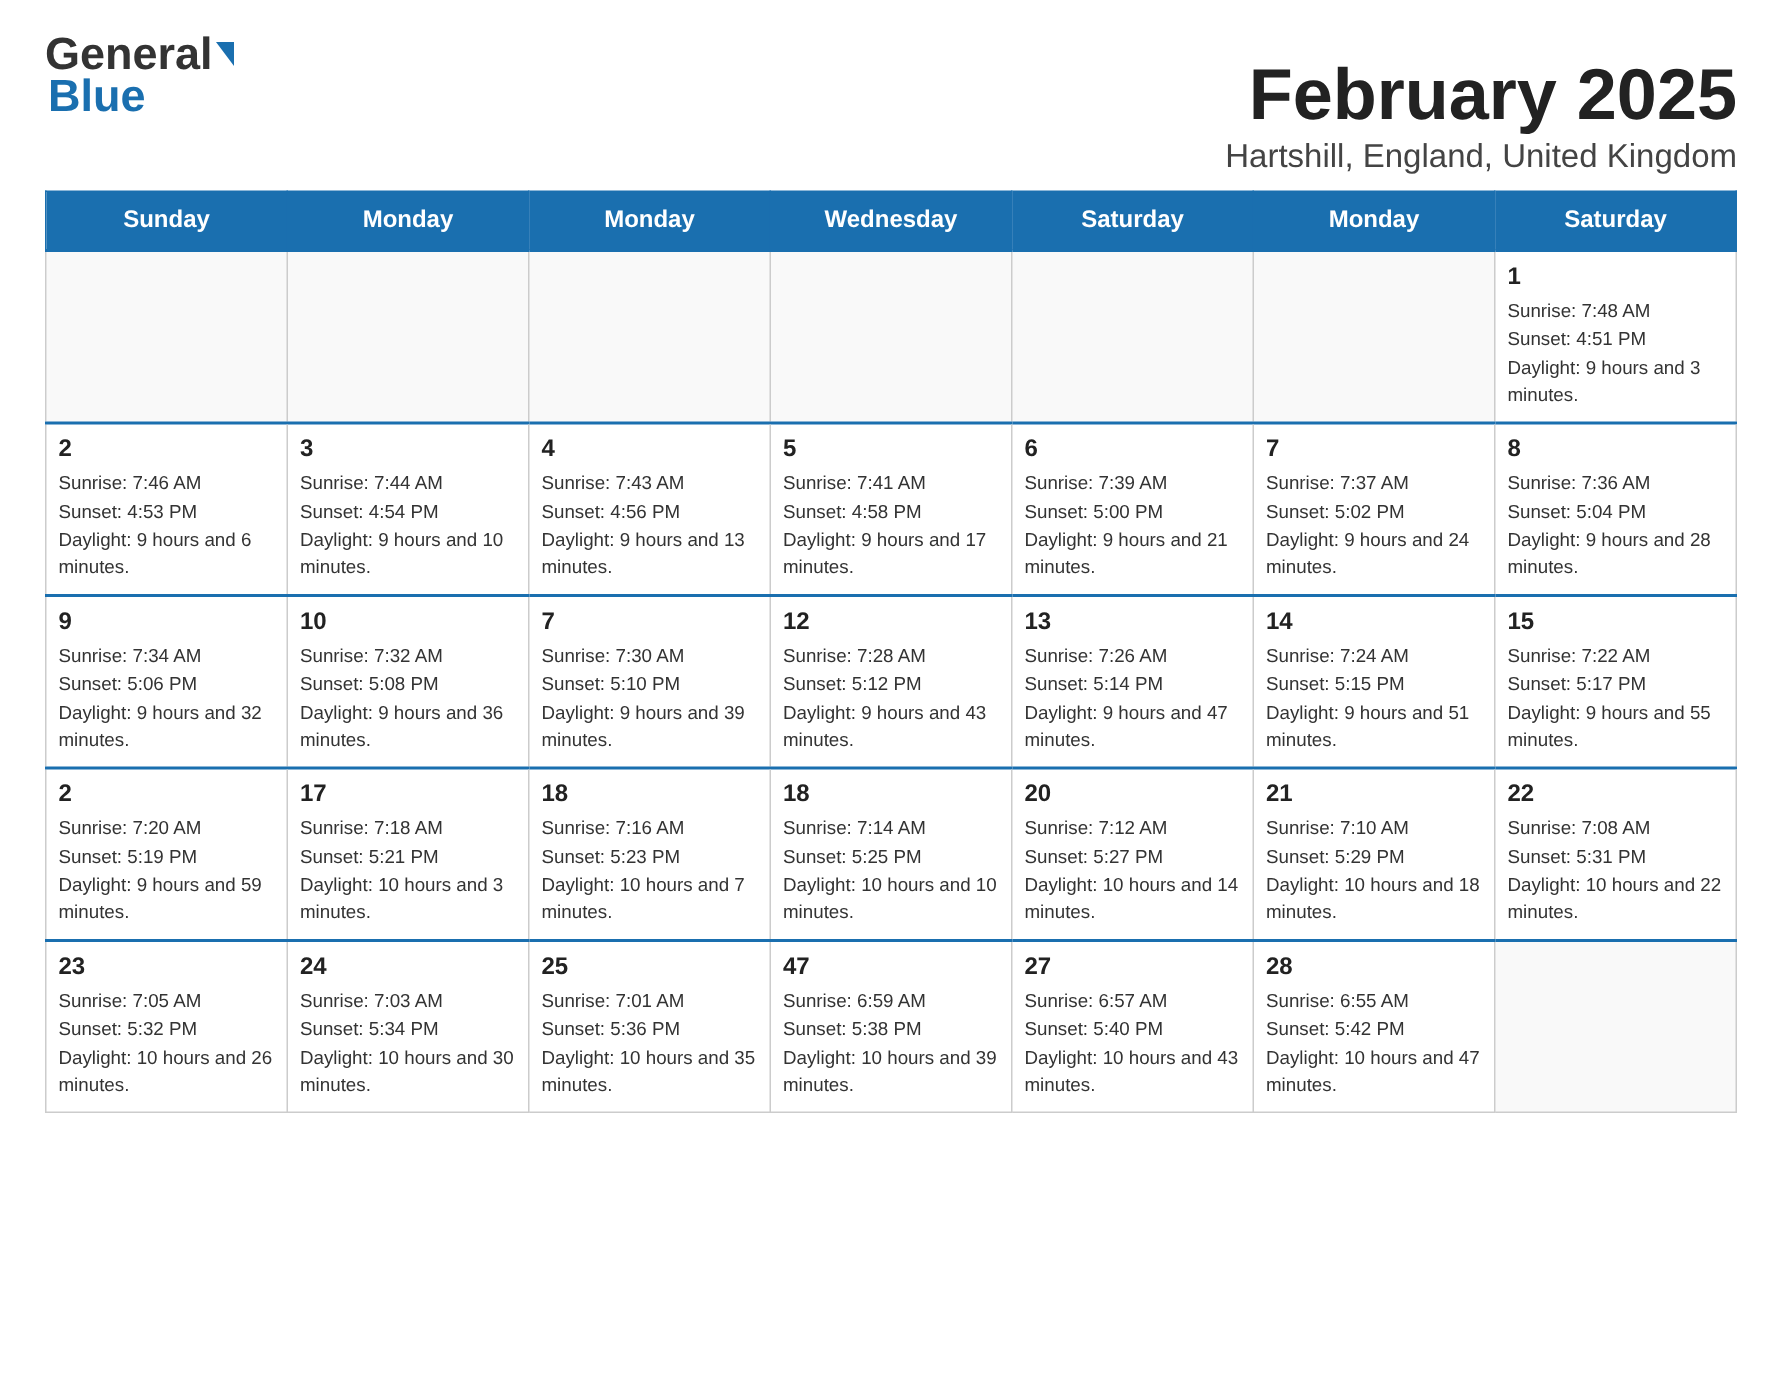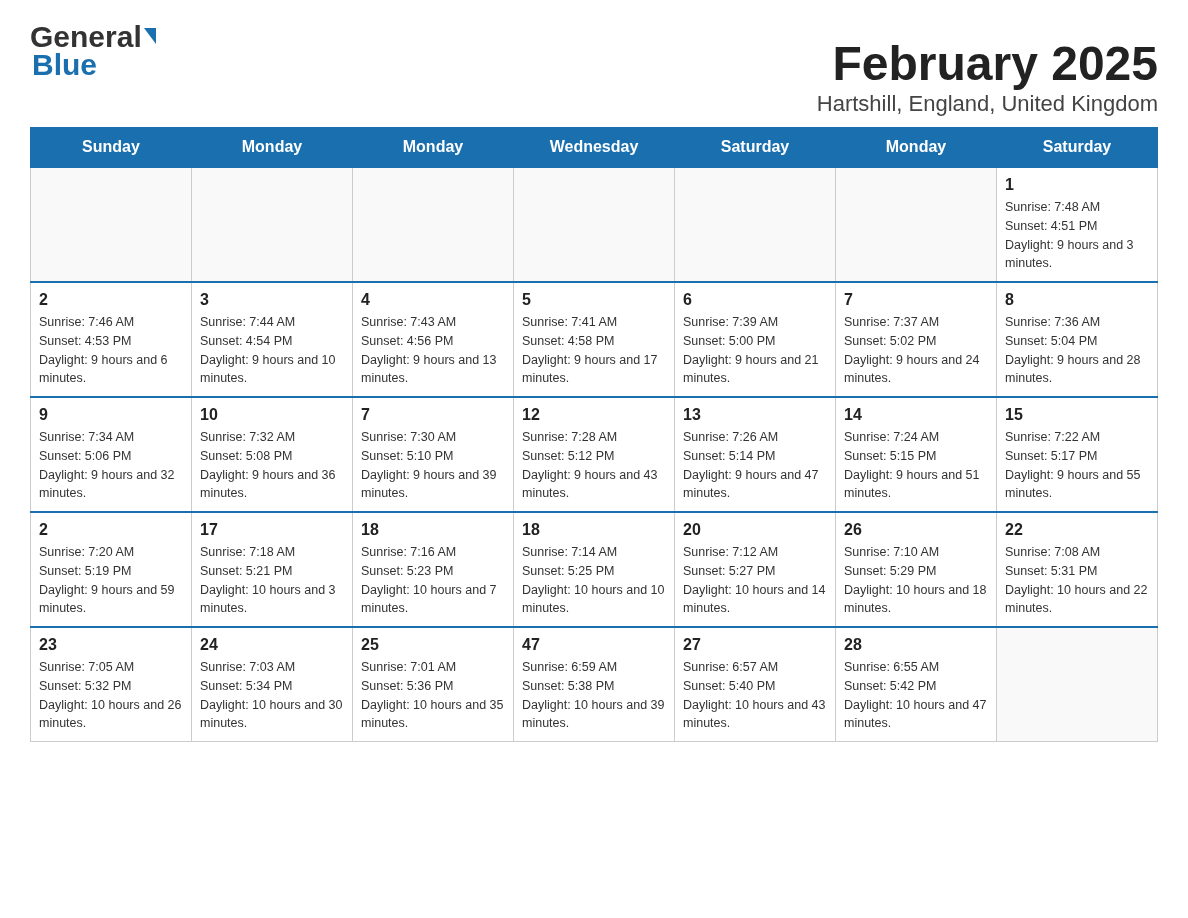--- a/index.html
+++ b/index.html
@@ -218,21 +218,21 @@
         </td>
         <td>
           <span class="day-number">18</span>
           <div class="day-info">Sunrise: 7:14 AM<br>Sunset: 5:25 PM<br>Daylight: 10 hours and 10 minutes.</div>
         </td>
         <td>
           <span class="day-number">20</span>
           <div class="day-info">Sunrise: 7:12 AM<br>Sunset: 5:27 PM<br>Daylight: 10 hours and 14 minutes.</div>
         </td>
         <td>
-          <span class="day-number">26</span>
+          <span class="day-number">21</span>
           <div class="day-info">Sunrise: 7:10 AM<br>Sunset: 5:29 PM<br>Daylight: 10 hours and 18 minutes.</div>
         </td>
         <td>
           <span class="day-number">22</span>
           <div class="day-info">Sunrise: 7:08 AM<br>Sunset: 5:31 PM<br>Daylight: 10 hours and 22 minutes.</div>
         </td>
       </tr>
       <tr>
         <td>
           <span class="day-number">23</span>

